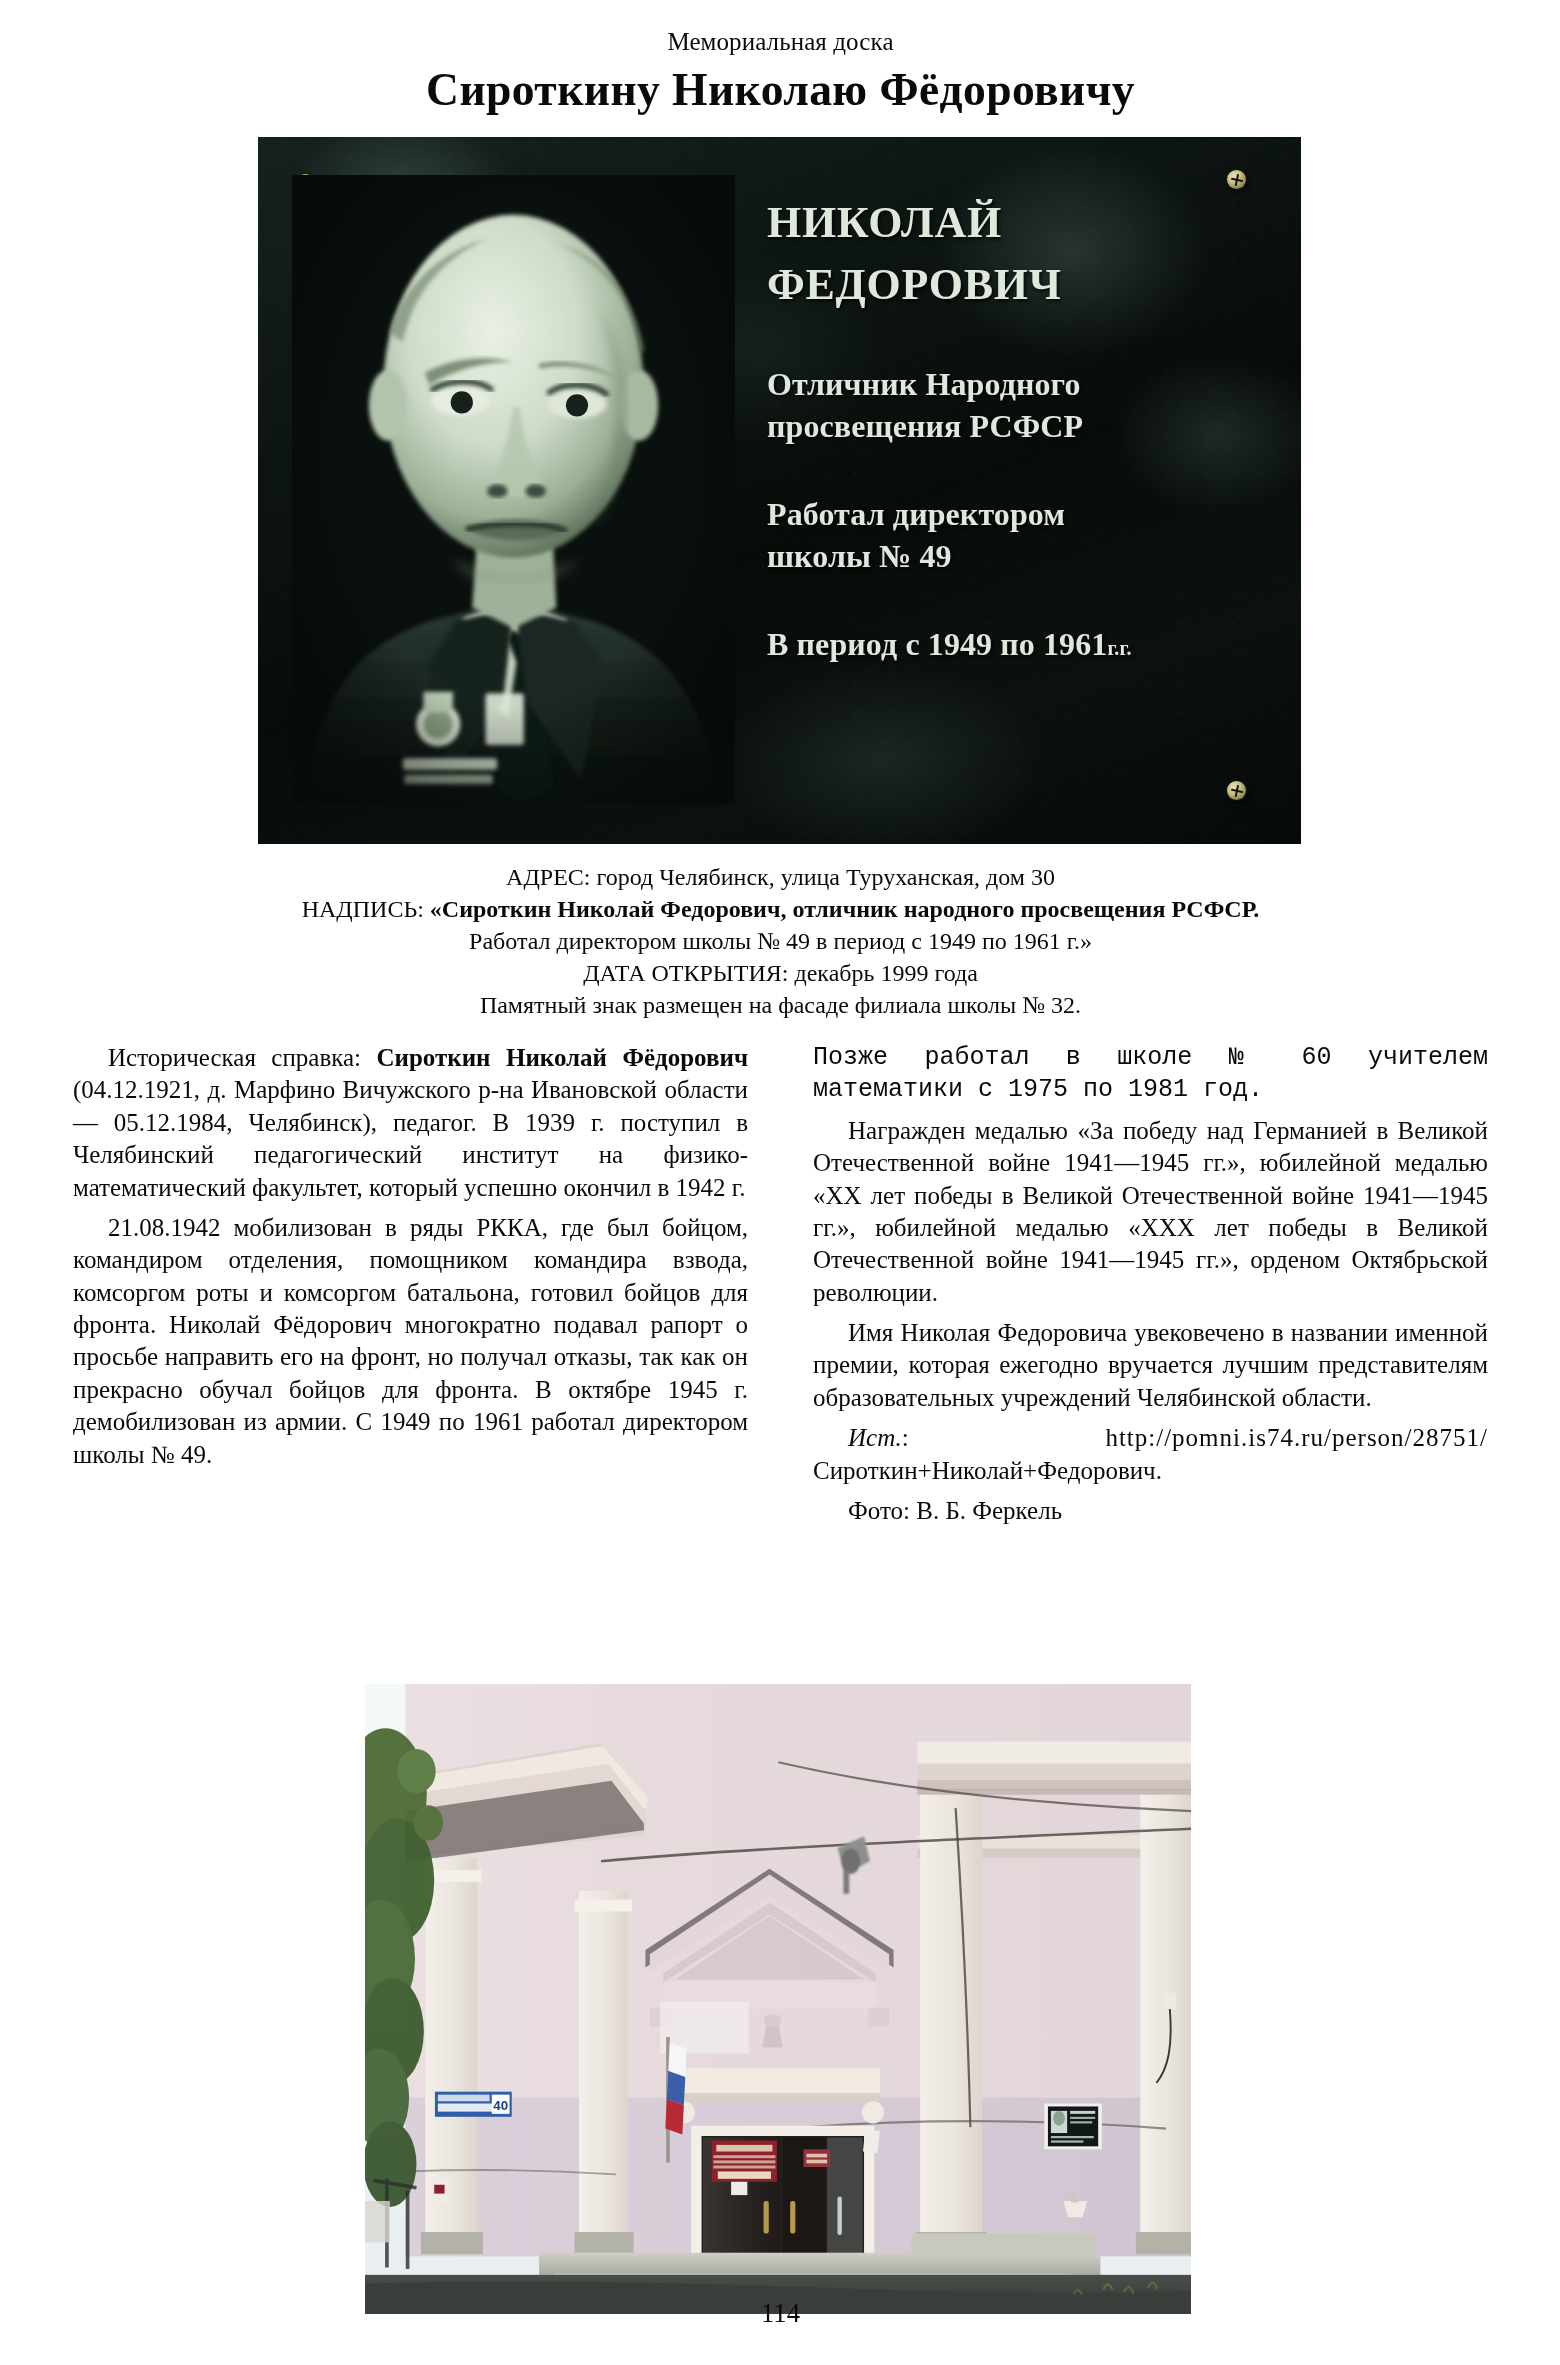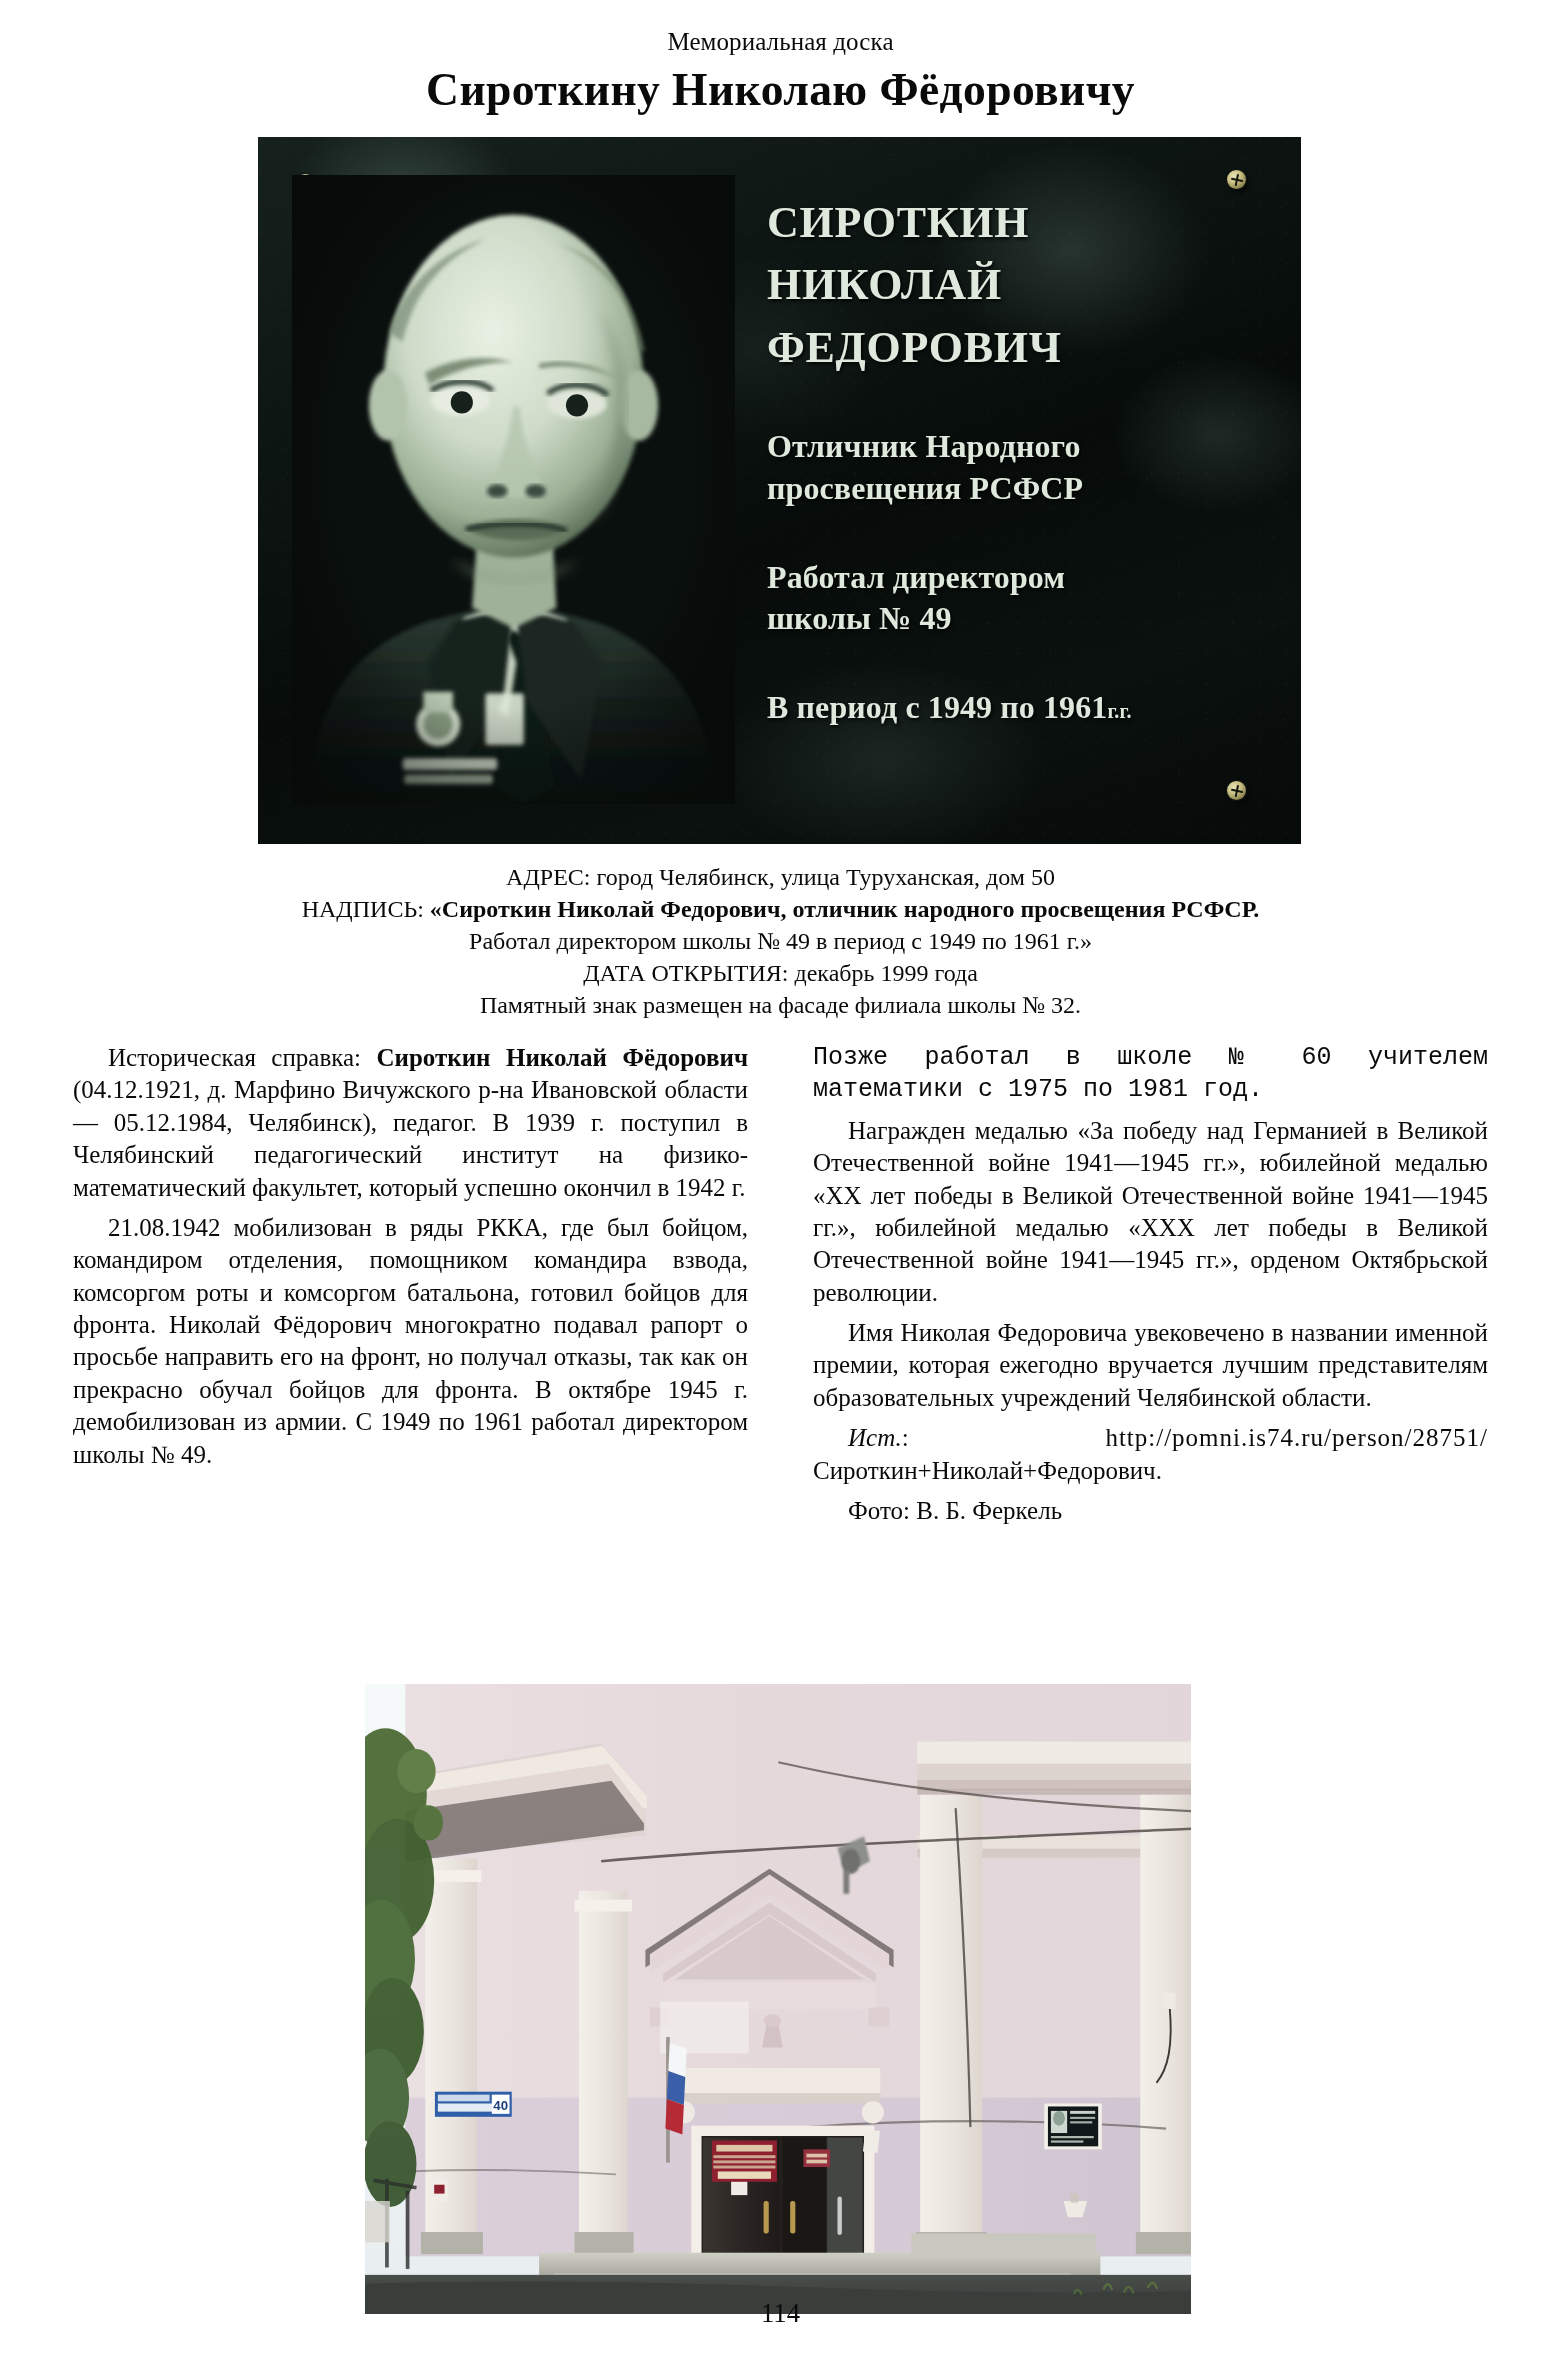--- a/index.html
+++ b/index.html
@@ -219,36 +219,35 @@
         <rect x="150" y="790" width="128" height="16" rx="4" fill="#cdd9c6"></rect>
         <rect x="152" y="812" width="120" height="13" rx="4" fill="#a9bca3"></rect>
         <rect x="262" y="702" width="52" height="70" rx="4" fill="#dde7d6" opacity=".9"></rect>
       </g>
 
       <rect width="600" height="852" fill="url(#vignG)"></rect>
     </svg>
   </div>
 
   <div class="plaque-text">
-    <div class="pl-name">СИРОТКИН</div>
     <div class="pl-name">НИКОЛАЙ</div>
     <div class="pl-name">ФЕДОРОВИЧ</div>
     <div class="pl-gap"></div>
     <div class="pl-line">Отличник Народного</div>
     <div class="pl-line">просвещения РСФСР</div>
     <div class="pl-gap"></div>
     <div class="pl-line">Работал директором</div>
     <div class="pl-line">школы № 49</div>
     <div class="pl-gap"></div>
     <div class="pl-line"><span>В период с 1949 по 1961</span><span class="pl-small">г.г.</span></div>
   </div>
 </div>
 
 <div class="meta">
-  <p class="m-line"><span>АДРЕС:</span><span> город Челябинск, улица Туруханская, дом 50</span></p>
+  <p class="m-line"><span>АДРЕС:</span><span> город Челябинск, улица Туруханская, дом 30</span></p>
   <p class="m-line"><span>НАДПИСЬ: </span><span class="b">«Сироткин Николай Федорович, отличник народного просвещения РСФСР.</span></p>
   <p class="m-line bold">Работал директором школы № 49 в период с 1949 по 1961 г.»</p>
   <p class="m-line"><span>ДАТА ОТКРЫТИЯ:</span><span> декабрь 1999 года</span></p>
   <p class="m-line">Памятный знак размещен на фасаде филиала школы  № 32.</p>
 </div>
 
 <div class="cols">
   <div class="col" id="col-left">
       <p class="ind"><span>Историческая справка: </span><span class="b">Сироткин Николай Фёдорович</span><span> (04.12.1921, д. Марфино Вичужского р-на Ивановской области — 05.12.1984, Челябинск), педагог. В 1939 г. поступил в Челябинский педагогический институт на физико-математический факультет, который успешно окончил в 1942 г.</span></p>
       <p class="ind"><span>21.08.1942 мобилизован в ряды РККА, где был бойцом, командиром отделения, помощником командира взвода, комсоргом роты и комсоргом батальона, готовил бойцов для фронта. Николай Фёдорович многократно подавал рапорт о просьбе направить его на фронт, но получал отказы, так как он прекрасно обучал бойцов для фронта. В октябре 1945 г. демобилизован из армии. С 1949 по 1961 работал директором школы № 49.</span></p>

